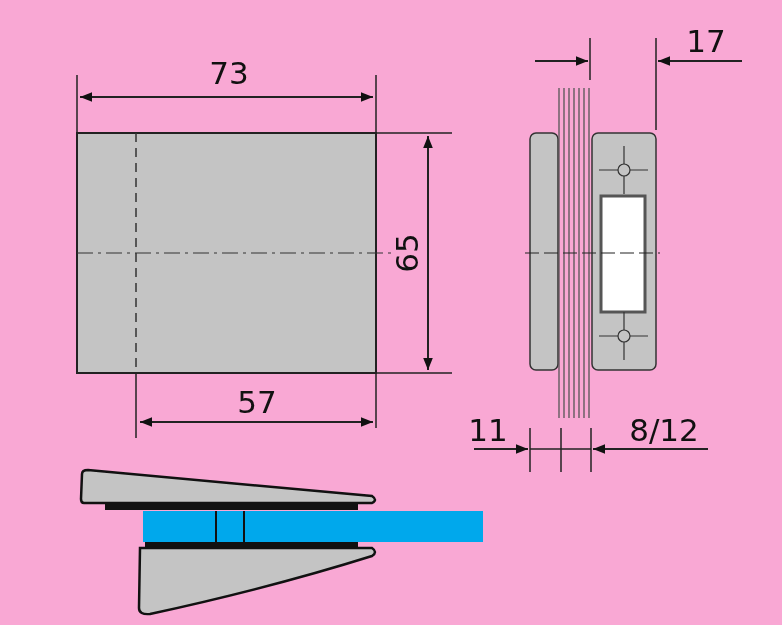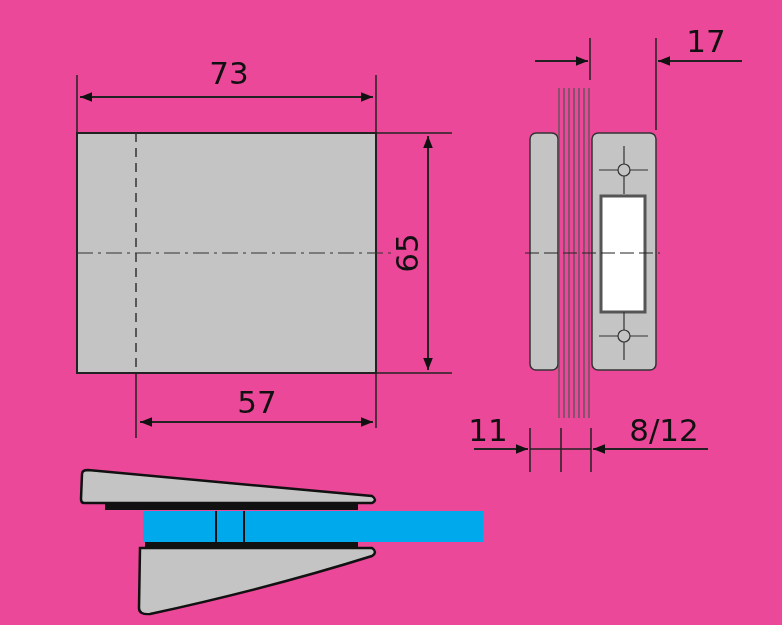--- a/index.html
+++ b/index.html
@@ -1,16 +1,16 @@
 <!DOCTYPE html>
 <html><head>
 <meta charset="utf-8">
 <style>
   html,body{margin:0;padding:0;background:#ffffff;}
-  #stage{position:relative;width:782px;height:625px;overflow:hidden;background:#ec4899;font-family:"DejaVu Sans","Liberation Sans",sans-serif;}
+  #stage{position:relative;width:782px;height:625px;overflow:hidden;background:#f9a8d4;font-family:"DejaVu Sans","Liberation Sans",sans-serif;}
   svg{position:absolute;left:0;top:0;}
   .dim{font-size:31px;fill:#111;font-family:"DejaVu Sans","Liberation Sans",sans-serif;}
 </style>
 </head>
 <body>
 
 <div id="stage">
 <svg width="782" height="625" viewBox="0 0 782 625">
   <defs>
     <marker id="arr" viewBox="0 0 10 10" refX="10" refY="5" markerWidth="9" markerHeight="6" orient="auto-start-reverse">

